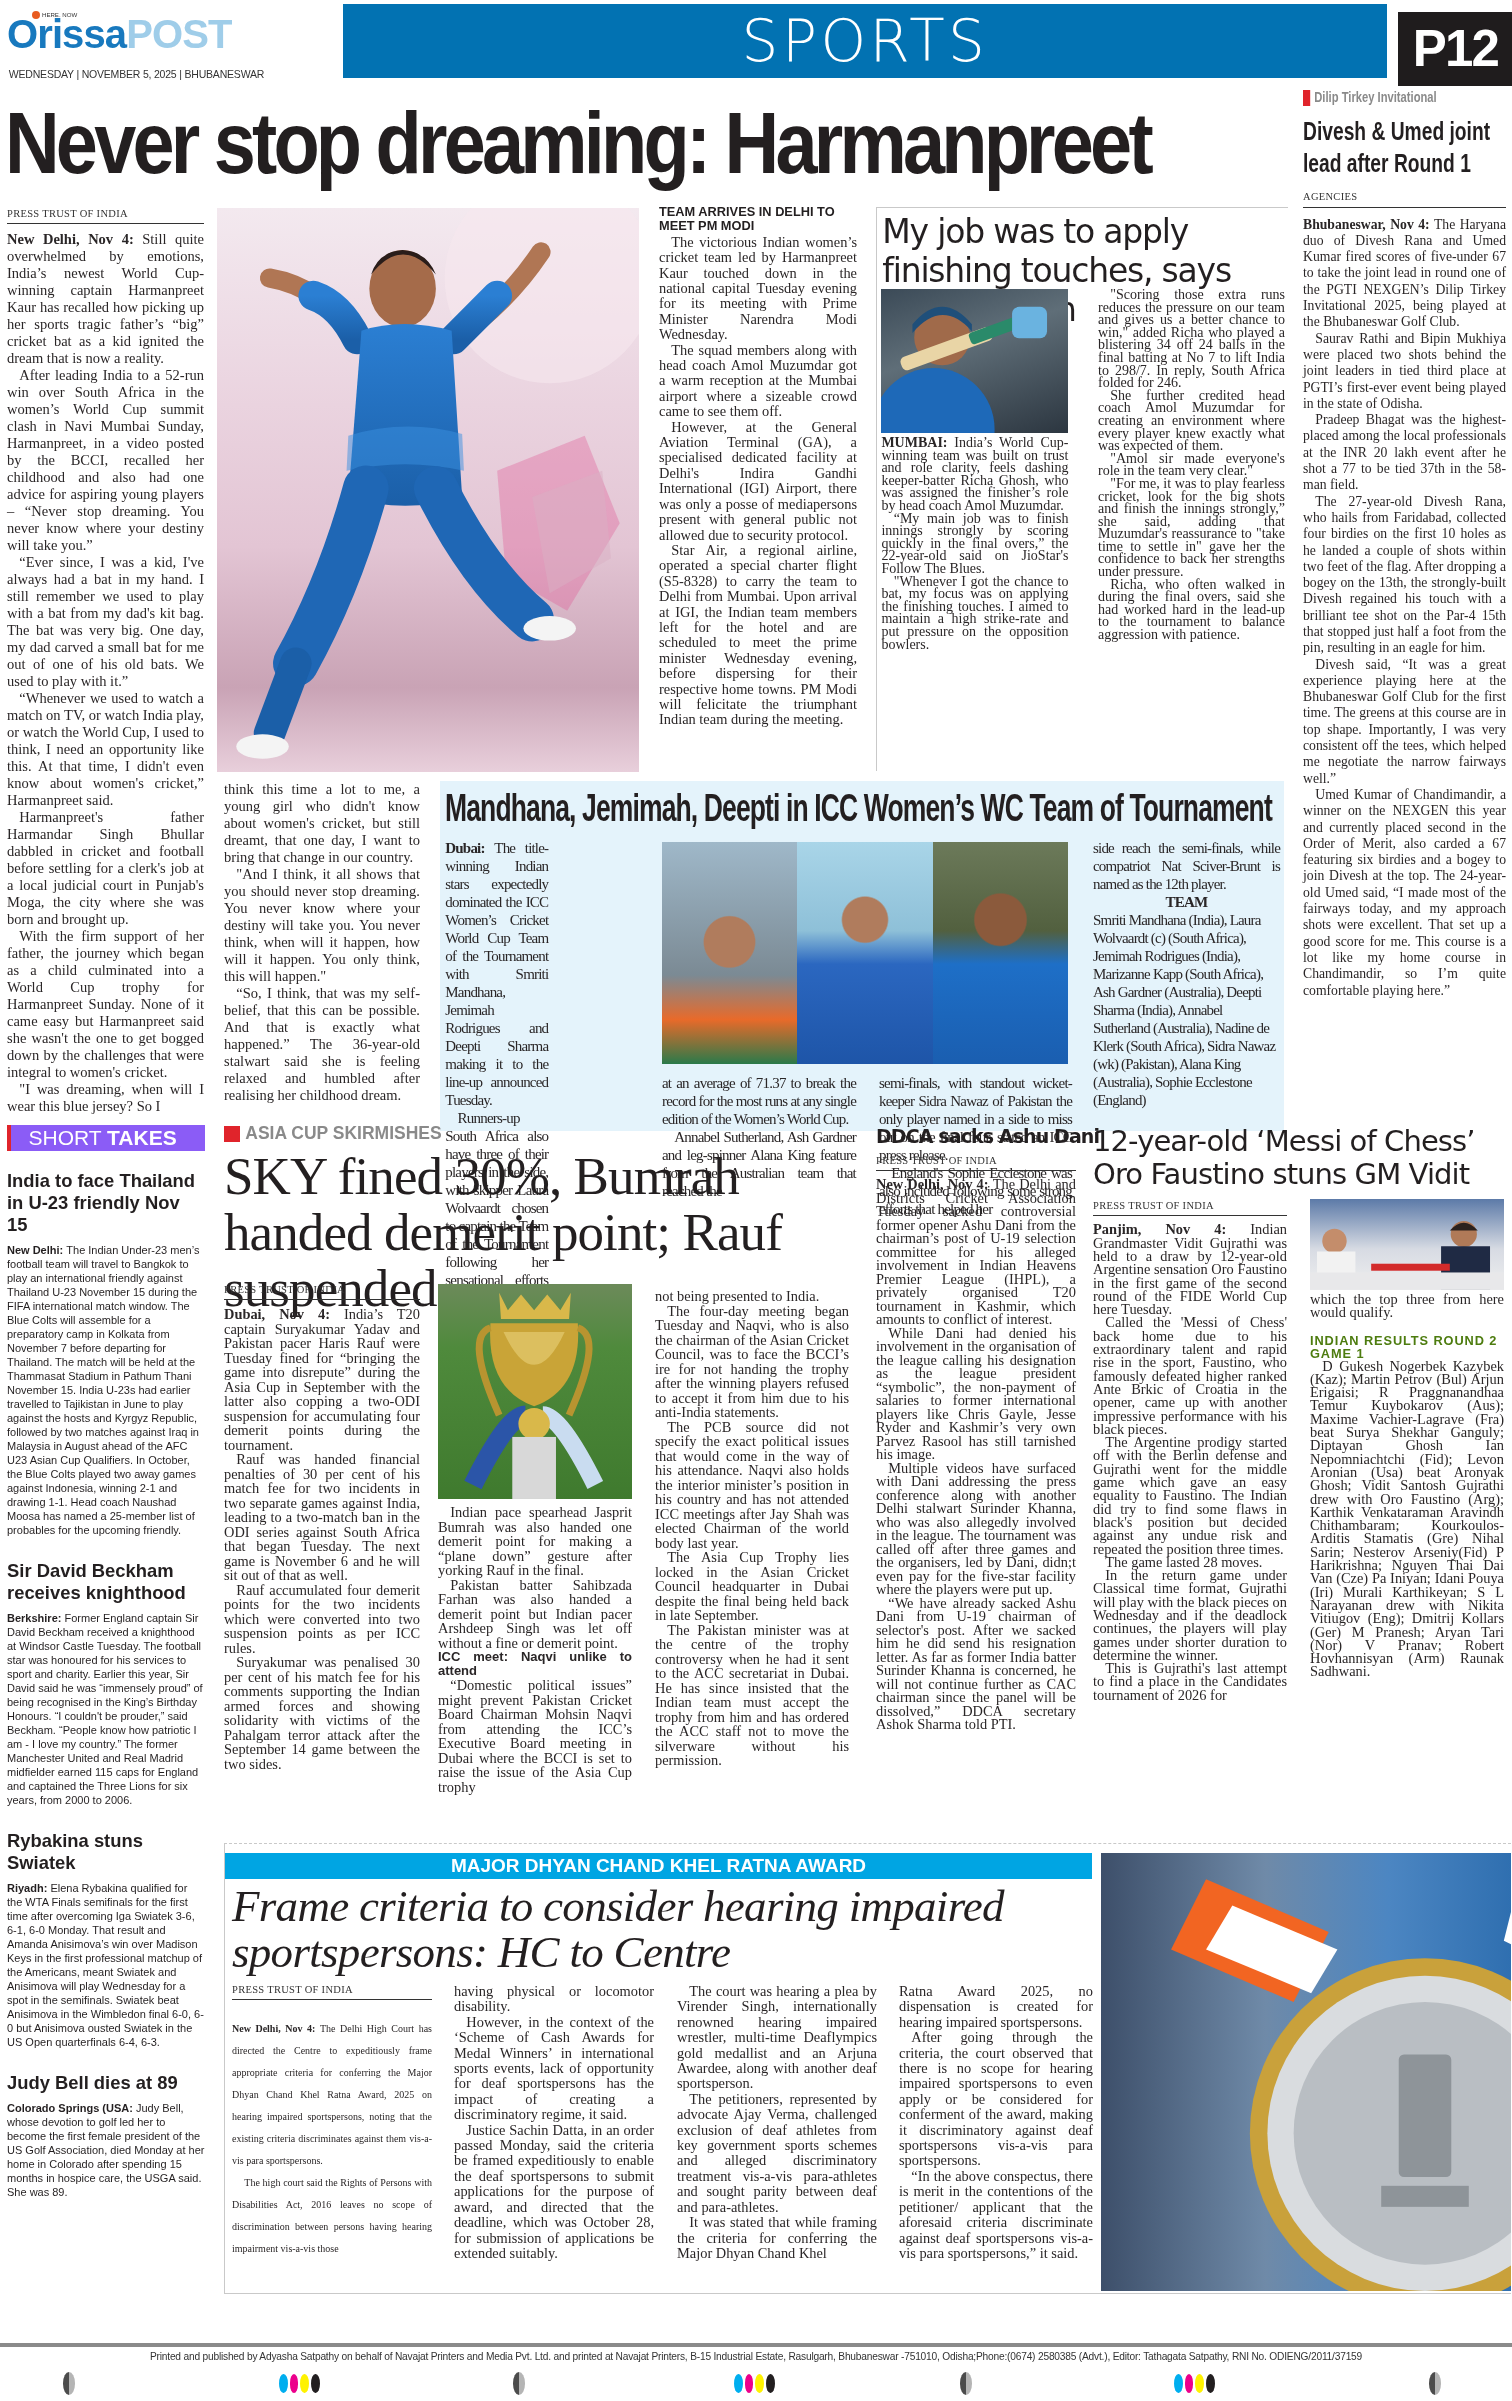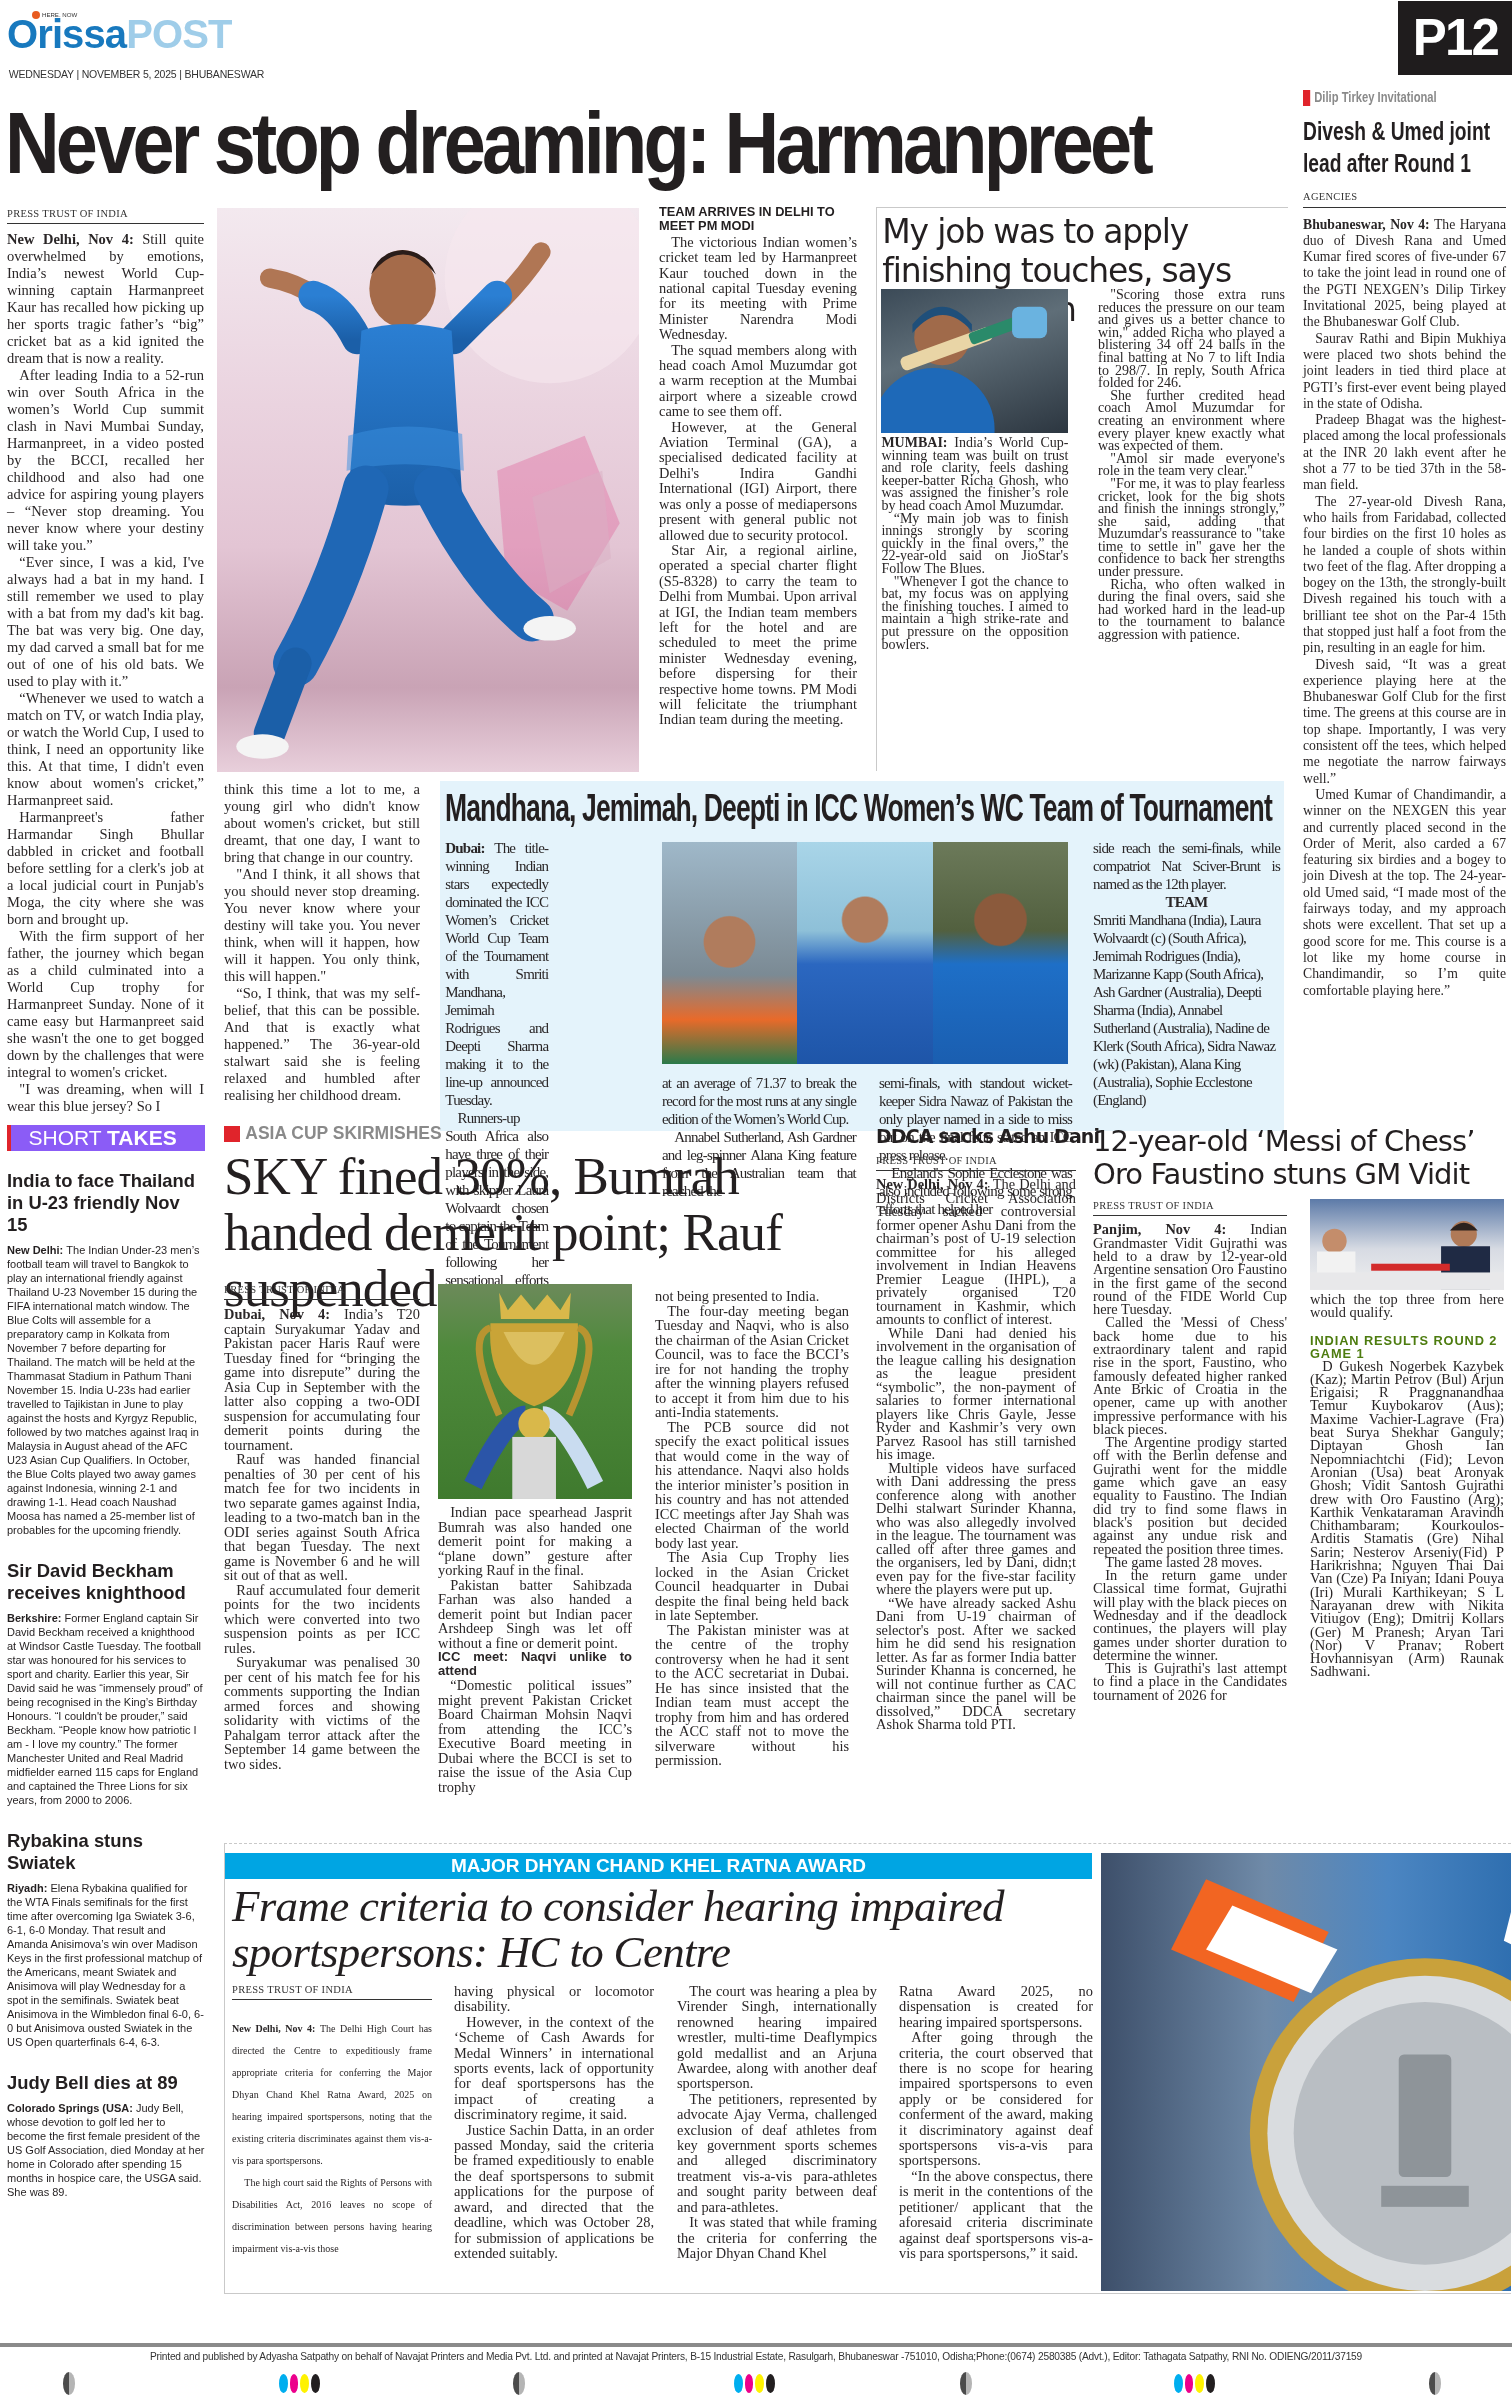--- a/index.html
+++ b/index.html
@@ -40,22 +40,23 @@
 
 <div class="abs" data-name="masthead" style="left:0;top:0;width:1512px;height:83px;">
   <div class="abs" data-name="logo" style="left:8.8px;top:7px;">
     <div style="position:relative;height:44px;">
       <span class="logo-dot abs" data-name="logo-dot-icon" style="left:24.5px;top:3.5px;"></span>
       <span class="logo-tag abs" data-name="logo-tagline" style="left:35px;top:4.4px;">HERE. NOW</span>
       <span class="logo-orissa" data-name="logo-orissa" style="position:relative;top:5.3px;">Orissa</span><span class="logo-post" data-name="logo-post" style="position:relative;top:5.3px;">POST</span>
     </div>
   </div>
   <div class="abs dateline-bar" data-name="issue-dateline" style="left:8.8px;top:68px;">WEDNESDAY | NOVEMBER 5, 2025 | BHUBANESWAR</div>
-
-  <div class="abs page-box" data-name="page-number-box" style="left:1428px;top:1px;width:85px;height:74px;">P12</div>
+  <div class="abs section-band" data-name="section-title" style="left:205px;top:3.5px;width:622px;height:74px;">SPORTS</div>
+
+  <div class="abs page-box" data-name="page-number-box" style="left:1428px;top:12px;width:85px;height:74px;">P12</div>
 </div>
 
 <style>
   [data-name="section-title"] { left: 205px !important; width: 1219px !important; }
   [data-name="logo"] { left: 7px !important; }
 </style>
 <style>
   [data-name="section-title"] { left: 343px !important; width: 1074px !important; }
 </style>
 

